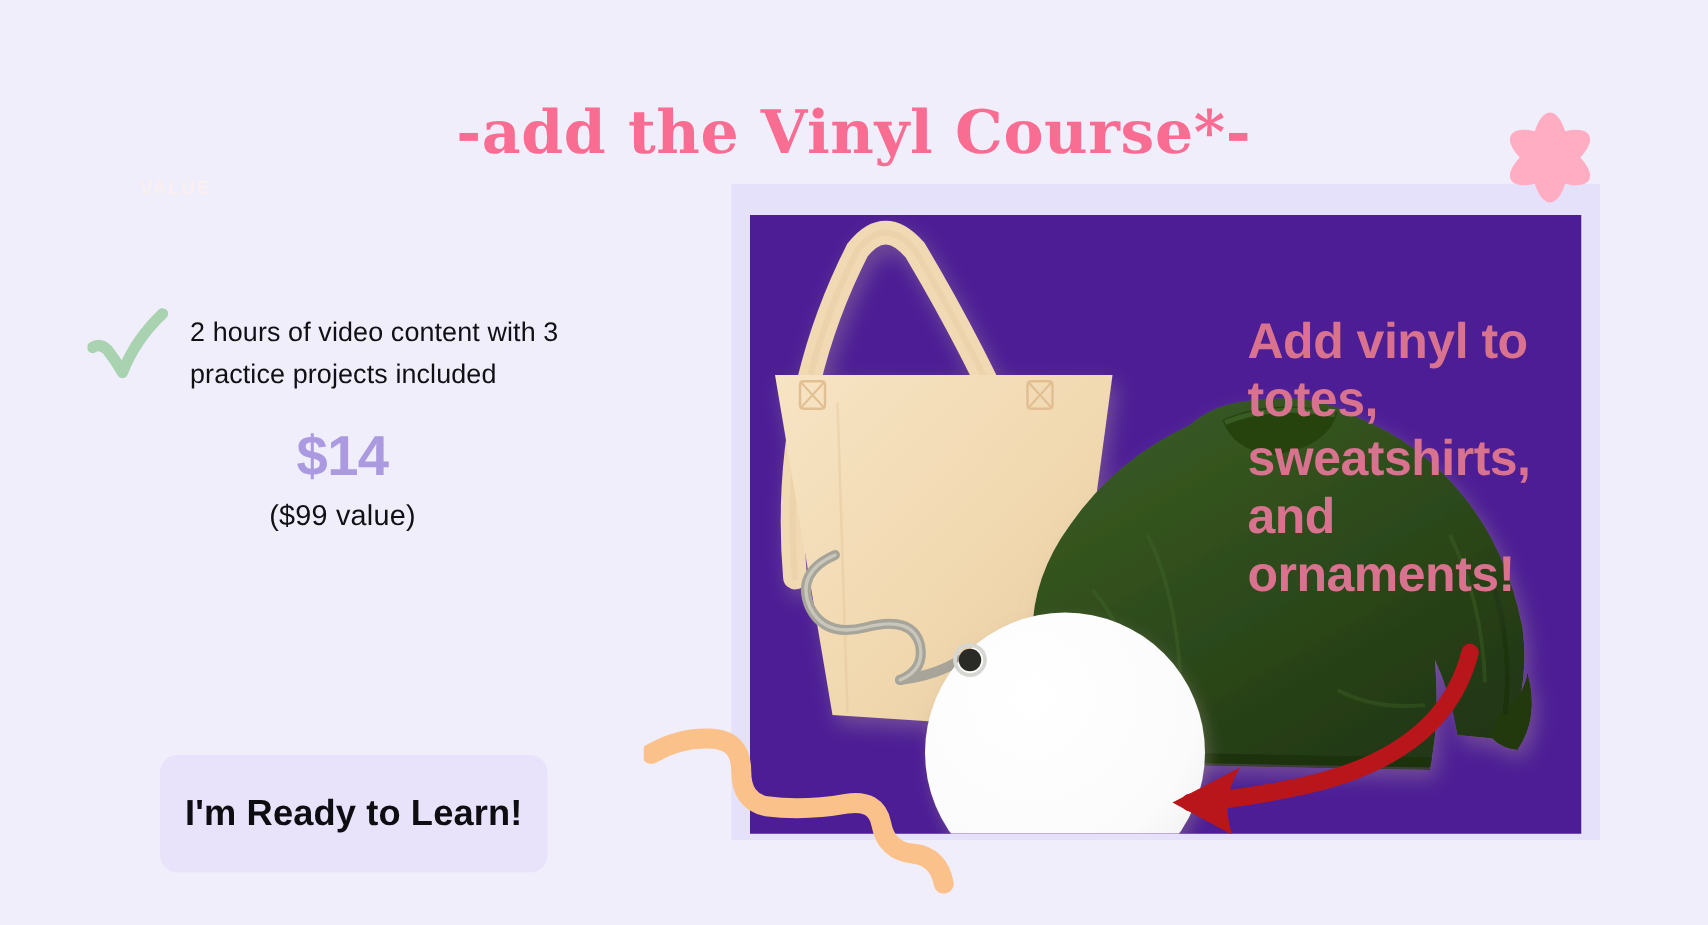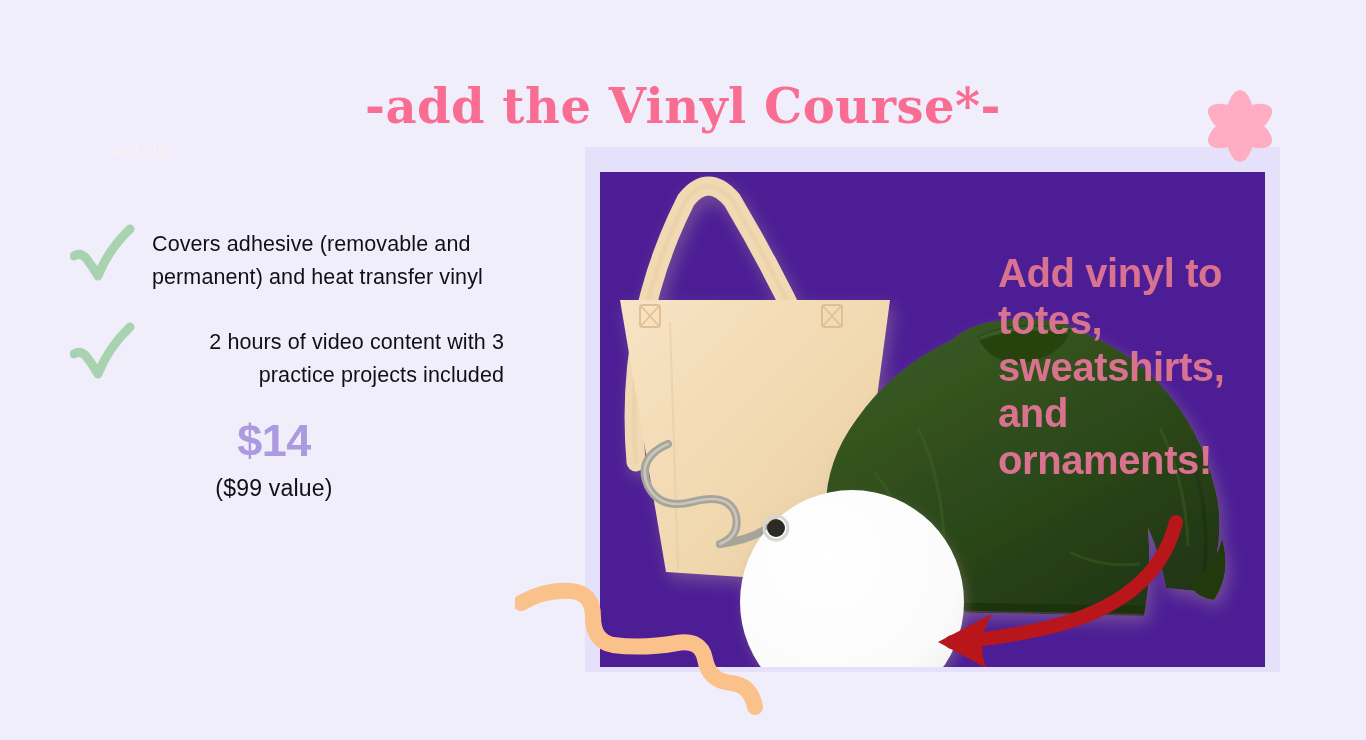--- a/index.html
+++ b/index.html
@@ -53,21 +53,21 @@
     top: 222px;
     width: 470px;
   }
 
   .benefit {
     display: flex;
     align-items: flex-start;
     gap: 16px;
     margin-bottom: 26px;
   }
-  .benefit-2 { margin-top: 22px; text-align: right; }
+  .benefit-2 { margin-top: 22px; }
 
   .check-icon {
     flex: 0 0 auto;
     width: 66px;
     height: 62px;
     margin-top: 2px;
   }
 
   .benefit-text {
     font-size: 21.5px;
@@ -176,39 +176,34 @@
 <body>
 
 <div class="stage">
 
   <div class="headline">-add the Vinyl Course*-</div>
 
   <div class="value-watermark">VALUE</div>
 
   <div class="left-col">
 
-    <div class="benefit">
-      <svg class="check-icon" viewBox="0 0 66 62">
-        <path d="M4 32 Q10 28 16 34 Q23 43 28 52 Q38 26 60 5" fill="none" stroke="#a9d2b0" stroke-width="9" stroke-linecap="round" stroke-linejoin="round"></path>
-      </svg>
-      <div class="benefit-text">Covers adhesive (removable and permanent) and heat transfer vinyl</div>
-    </div>
 
     <div class="benefit benefit-2">
       <svg class="check-icon" viewBox="0 0 66 62">
         <path d="M4 32 Q10 28 16 34 Q23 43 28 52 Q38 26 60 5" fill="none" stroke="#a9d2b0" stroke-width="9" stroke-linecap="round" stroke-linejoin="round"></path>
       </svg>
       <div class="benefit-text">2 hours of video content with 3 practice projects included</div>
     </div>
 
     <div class="price-block">
       <div class="price">$14</div>
       <div class="price-sub">($99 value)</div>
     </div>
 
+    <button class="cta-button">I'm Ready to Learn!</button>
   </div>
 
   <div class="photo-frame">
     <div class="photo-inner">
 
       <svg class="scene-svg" width="665" height="495" viewBox="0 0 665 495">
         <defs>
           <linearGradient id="toteGrad" x1="0" y1="0" x2="1" y2="1">
             <stop offset="0%" stop-color="#f7e4c4"></stop>
             <stop offset="60%" stop-color="#f0d7ae"></stop>

